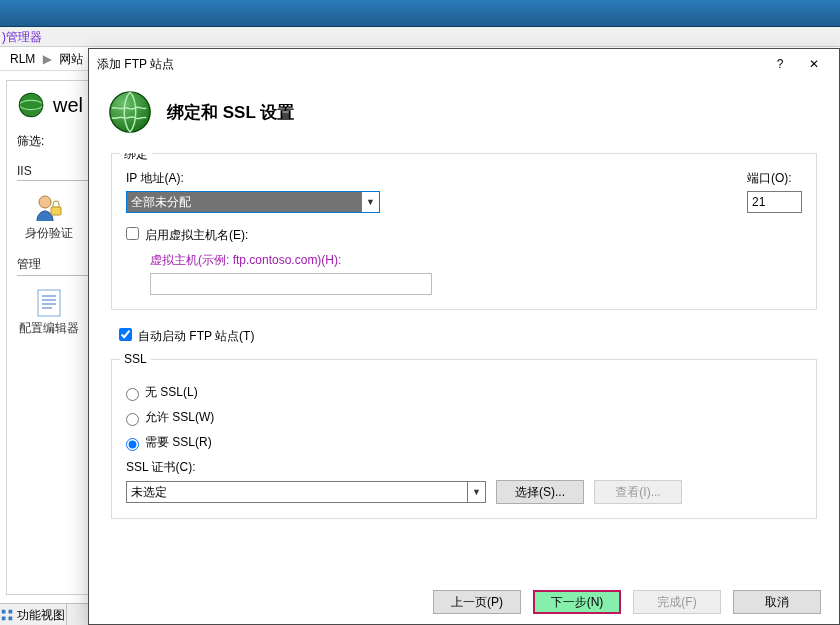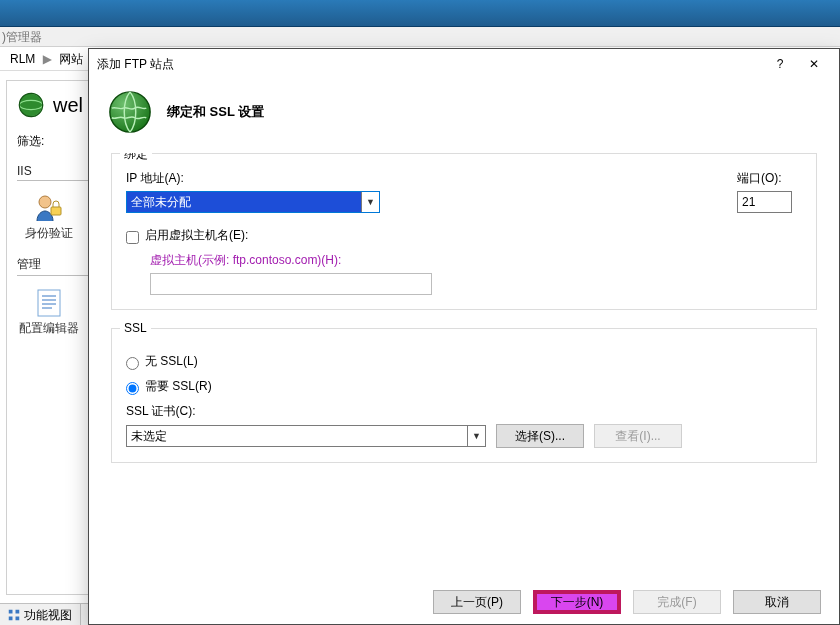--- a/index.html
+++ b/index.html
@@ -1,84 +1,84 @@
 <!DOCTYPE html>
 <html><head>
 <meta charset="utf-8">
 <style>
   * { box-sizing: border-box; }
   html, body { margin: 0; padding: 0; font-family: "Segoe UI", Tahoma, sans-serif; font-size: 12px; color: #000; }
   body { width: 840px; height: 625px; overflow: hidden; background: #fff; position: relative; }
 
   
   .bg-titlebar { height: 27px; background: linear-gradient(#2a7ab8, #1f5c8e); border-bottom: 1px solid #0b3c66; }
-  .bg-app-label { background: #f0f0f0; height: 20px; line-height: 20px; padding-left: 2px; color: #737373; border-bottom: 1px solid #d0d0d0; }
+  .bg-app-label { background: #f0f0f0; height: 20px; line-height: 20px; padding-left: 2px; color: #6d28d9; border-bottom: 1px solid #d0d0d0; }
   .bg-breadcrumb { height: 24px; line-height: 24px; background: #fff; border-bottom: 1px solid #dcdcdc; padding-left: 10px; }
   .bg-breadcrumb .sep { color: #888; margin: 0 4px; }
 
   .bg-body { position: absolute; top: 72px; left: 0; right: 0; bottom: 0; display: flex; } 
   .bg-main { flex: 1; border: 1px solid #d0d0d0; margin: 8px 6px 30px 6px; background: #fff; position: relative; padding: 10px; overflow: hidden;}
   .bg-main .site-head { display: flex; align-items: center; gap: 8px; font-size: 20px; }
   .bg-main .site-head svg { width: 28px; height: 28px; }
   .filter-row { margin-top: 14px; }
   .bg-section-label { color: #222; margin-top: 14px; border-bottom: 1px solid #bdbdbd; padding-bottom: 2px; }
   .bg-icons { margin-top: 10px; }
   .bg-icon-item { width: 64px; text-align: center; color: #333; margin-bottom: 14px; }
   .bg-icon-item .ic { width: 32px; height: 32px; margin: 0 auto 2px; }
 
   .bg-actions { width: 28px; border-left: 1px solid #d0d0d0; margin: 8px 6px 30px 0; background: #fff; position: relative;}
   .bg-actions .caret { position: absolute; right: 4px; top: 6px; color: #003399; font-size: 10px;}
   .bg-actions .caret2 { position: absolute; right: 4px; top: 300px; color: #003399; font-size: 10px;}
 
   .bg-statusbar { position: absolute; left: 0; right: 0; bottom: 0; height: 22px; background: #f0f0f0; border-top: 1px solid #c0c0c0; }
-  .bg-tab { display: inline-flex; align-items: center; height: 22px; padding: 0 8px; border-right: 1px solid #c0c0c0; gap: 4px; }
+  .bg-tab { display: inline-flex; align-items: center; height: 22px; padding: 0 1px; border-right: 1px solid #c0c0c0; gap: 4px; }
   .bg-tab svg { width: 12px; height: 12px; }
 
   
   .dialog { position: absolute; left: 88px; top: 48px; width: 752px; height: 577px; background: #fff; border: 1px solid #4a4a4a; box-shadow: 0 8px 20px rgba(0,0,0,.25); display: flex; flex-direction: column; }
   .dlg-title { height: 30px; display: flex; align-items: center; padding: 0 8px; }
   .dlg-title .t { flex: 1; }
   .dlg-title .help, .dlg-title .close { width: 34px; height: 24px; display: inline-flex; align-items: center; justify-content: center; }
 
   .dlg-header { display: flex; align-items: center; gap: 14px; padding: 10px 18px 18px 18px; }
   .dlg-header svg { width: 46px; height: 46px; }
-  .dlg-header-title { font-weight: bold; font-size: 13px; }
+  .dlg-header-title { font-weight: bold; font-size: 17px; }
 
   .dlg-content { flex: 1; padding: 0 22px 0 22px; overflow: hidden; }
 
-  .group { border: 1px solid #dcdcdc; position: relative; padding: 16px 24px 14px 14px; margin-bottom: 18px; }
+  .group { border: 1px solid #dcdcdc; position: relative; padding: 16px 14px 14px 14px; margin-bottom: 18px; }
   .group > .legend { position: absolute; top: -8px; left: 8px; background: #fff; padding: 0 4px; }
 
   .row { display: flex; gap: 44px; justify-content: space-between; }
   .field-label { margin-bottom: 4px; }
   .combo { display: flex; align-items: stretch; width: 254px; height: 22px; border: 1px solid #7a7a7a; }
   .combo.focused { border: 1px solid #0078d7; }
   .combo input { flex: 1; border: none; padding: 0 4px; font: inherit; outline: none; }
-  .combo input.sel { background: #1d4ed8; color: #fff; }
+  .combo input.sel { background: #737373; color: #fff; }
   .combo .dd { width: 18px; border-left: 1px solid #7a7a7a; display: flex; align-items: center; justify-content: center; color: #333; font-size: 9px; }
   .textbox { height: 22px; border: 1px solid #7a7a7a; padding: 0 4px; font: inherit; outline: none; }
   .textbox.port { width: 55px; }
   .textbox.vh { width: 282px; background: #fff; border: 1px solid #bdbdbd; color: #888;}
   .vh-block { margin-top: 14px; }
   .vh-label { color: #a21caf; margin: 8px 0 4px 24px; }
   .vh-input-wrap { margin-left: 24px; }
 
-  .checkbox-row { display: flex; align-items: flex-end; gap: 6px; }
+  .checkbox-row { display: flex; align-items: flex-start; gap: 6px; }
   .checkbox-row input { width: 13px; height: 13px; margin: 0; }
   .auto-start { margin: 4px 0 14px 8px; }
 
   .radio-row { display: flex; align-items: flex-end; gap: 6px; margin: 8px 0; }
   .radio-row input { width: 13px; height: 13px; margin: 0; }
 
   .cert-row { display: flex; align-items: center; gap: 10px; margin-top: 4px; }
   .cert-row .combo { width: 360px; }
 
   .btn { height: 24px; min-width: 88px; padding: 0 10px; background: #e1e1e1; border: 1px solid #adadad; font: inherit; }
   .btn:disabled { color: #9a9a9a; background: #efefef; border-color: #cfcfcf; }
-  .btn.primary { border: 4px solid #be185d; background: #d946ef; }
+  .btn.primary { border: 2px solid #be185d; background: #86efac; }
 
   .dlg-footer { height: 44px; display: flex; align-items: center; justify-content: flex-end; gap: 12px; padding: 0 18px; }
 
 </style>
 </head>
 <body>
 
 <div class="bg-titlebar"></div>
 <div class="bg-app-label">)管理器</div>
 <div class="bg-breadcrumb">
@@ -190,29 +190,37 @@
           <input type="checkbox" style="">
           <span>启用虚拟主机名(E):</span>
         </label>
         <div class="vh-label">虚拟主机(示例: ftp.contoso.com)(H):</div>
         <div class="vh-input-wrap">
           <input class="textbox vh" disabled="" value="" style="">
         </div>
       </div>
     </div>
 
+    <label class="checkbox-row auto-start">
+      <input type="checkbox" checked="" style="">
+      <span>自动启动 FTP 站点(T)</span>
+    </label>
 
     <div class="group">
       <span class="legend">SSL</span>
 
       <label class="radio-row">
         <input type="radio" name="ssl" style="">
         <span>无 SSL(L)</span>
       </label>
       <label class="radio-row">
+        <input type="radio" name="ssl" style="">
+        <span>允许 SSL(W)</span>
+      </label>
+      <label class="radio-row">
         <input type="radio" name="ssl" checked="" style="">
         <span>需要 SSL(R)</span>
       </label>
 
       <div class="field-label" style="margin-top:8px">SSL 证书(C):</div>
       <div class="cert-row">
         <div class="combo">
           <input value="未选定" style="">
           <span class="dd">▼</span>
         </div>

